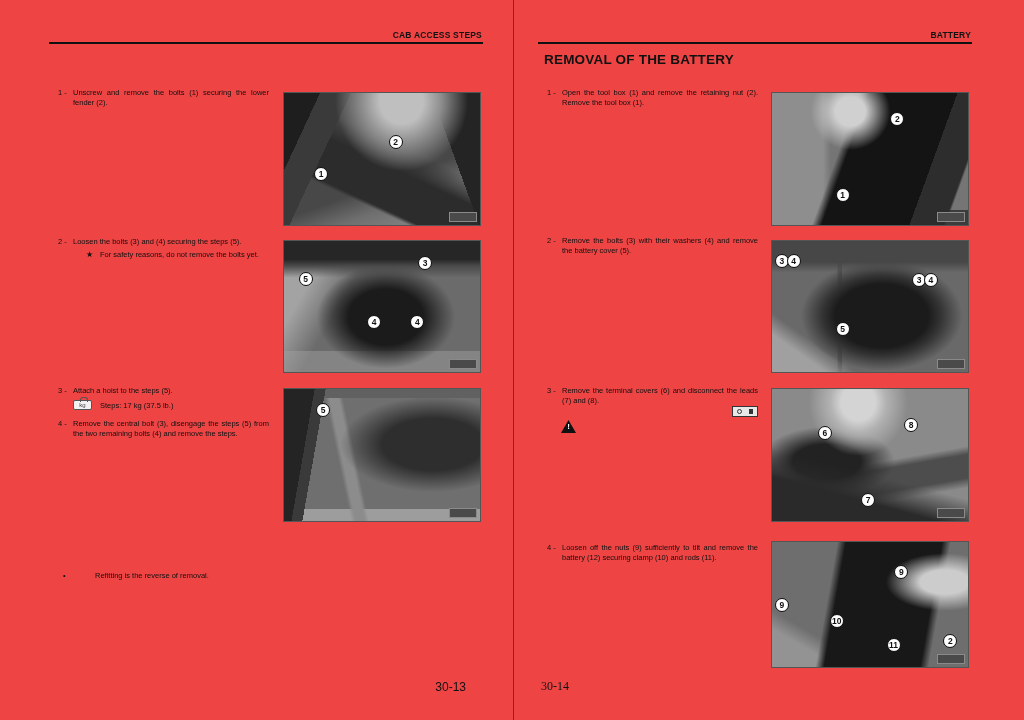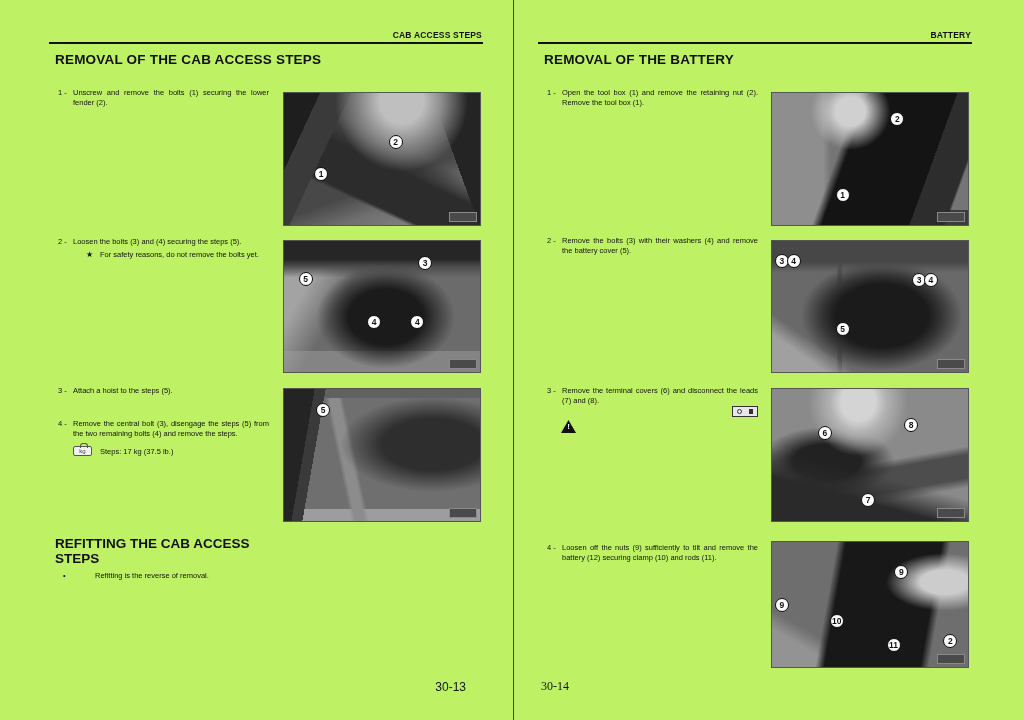--- a/index.html
+++ b/index.html
@@ -1,17 +1,17 @@
 <!DOCTYPE html>
 <html><head>
 <meta charset="utf-8">
 <style>
   * { margin:0; padding:0; box-sizing:border-box; }
   html,body { width:1024px; height:720px; background:#fdfdfd; font-family:"Liberation Sans",sans-serif; color:#111; }
-  #canvas { position:relative; width:1024px; height:720px; background:#bef264; overflow:hidden; }
+  #canvas { position:relative; width:1024px; height:720px; background:#ef4444; overflow:hidden; }
 
   .page { position:absolute; top:0; height:720px; width:434px; }
   #left-page  { left:49px; }
   #right-page { left:538px; }
   .gutter-line { position:absolute; left:513px; top:0; width:1px; height:720px; background:#444; }
 
   .running-head { position:absolute; top:30px; right:1px; font-size:8.5px; font-weight:bold; letter-spacing:.2px; }
   .head-rule { position:absolute; top:42px; left:0; width:100%; height:2px; background:#111; }
   .page-title { position:absolute; left:6px; top:52px; font-size:13.5px; font-weight:bold; letter-spacing:.2px; }
 
@@ -98,21 +98,20 @@
   .leader { position:absolute; left:6px; top:6px; width:19px; height:1px; background:#0d0d0d; transform-origin:0 50%; z-index:-1; }
 </style>
 </head>
 <body>
 
 <div id="canvas">
 
   <div class="page" id="left-page">
     <div class="running-head">CAB ACCESS STEPS</div>
     <div class="head-rule"></div>
-    <h1 class="page-title">REMOVAL OF THE CAB ACCESS STEPS</h1>
 
     <div class="step" style="left:9px; top:88px;">
       <span class="step-num">1 -</span>
       <span class="step-text">Unscrew and remove the bolts (1) securing the lower fender (2).</span>
     </div>
     <div class="photo pl1" style="left:234px; top:92px; height:134px;">
         <div class="callout" style="left: 19%; top: 61%;">
           <span class="leader" style="transform: rotate(-50deg);"></span>
           <span class="cnum">1</span>
         </div>
@@ -146,36 +145,35 @@
         <div class="callout" style="left: 68%; top: 62%;">
           <span class="leader" style="transform: rotate(-105deg);"></span>
           <span class="cnum">4</span>
         </div>
       </div>
 
     <div class="step" style="left:9px; top:386px;">
       <span class="step-num">3 -</span>
       <span class="step-text">Attach a hoist to the steps (5).</span>
     </div>
-    <div class="weight-row" style="left:24px; top:400px;margin-top:46px;">
+    <div class="weight-row" style="left:24px; top:400px;">
       <span class="weight-icon">kg</span>
       <span>Steps: 17 kg (37.5 lb.)</span>
     </div>
     <div class="step" style="left:9px; top:419px;">
       <span class="step-num">4 -</span>
       <span class="step-text">Remove the central bolt (3), disengage the steps (5) from the two remaining bolts (4) and remove the steps.</span>
     </div>
     <div class="photo pl3" style="left:234px; top:388px; height:134px;">
         <div class="callout" style="left: 20%; top: 16%;">
           <span class="leader" style="transform: rotate(55deg);"></span>
           <span class="cnum">5</span>
         </div>
       </div>
 
-    <h2 class="section-title" style="top:536px;">REFITTING THE CAB ACCESS STEPS</h2>
     <div class="bullet-row" style="left:6px; top:571px;">
       <span class="bullet-glyph">•</span>
       <span>Refitting is the reverse of removal.</span>
     </div>
 
     <div class="page-num">30-13</div>
   </div>
 
   <div class="gutter-line"></div>
 

